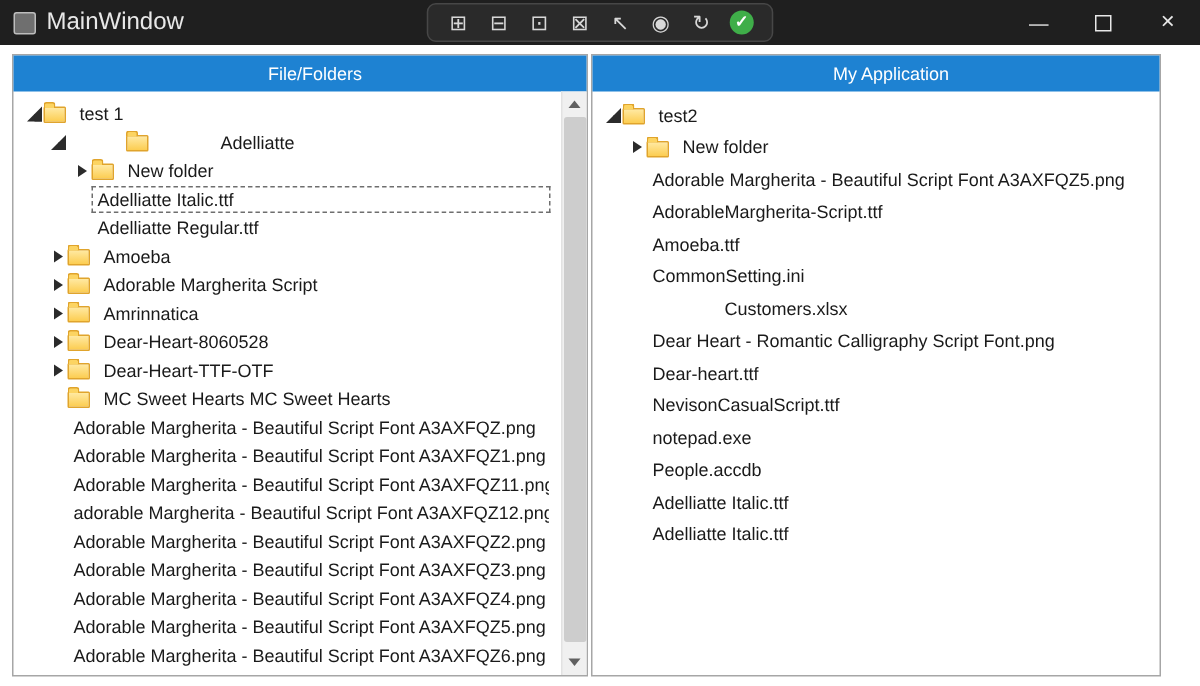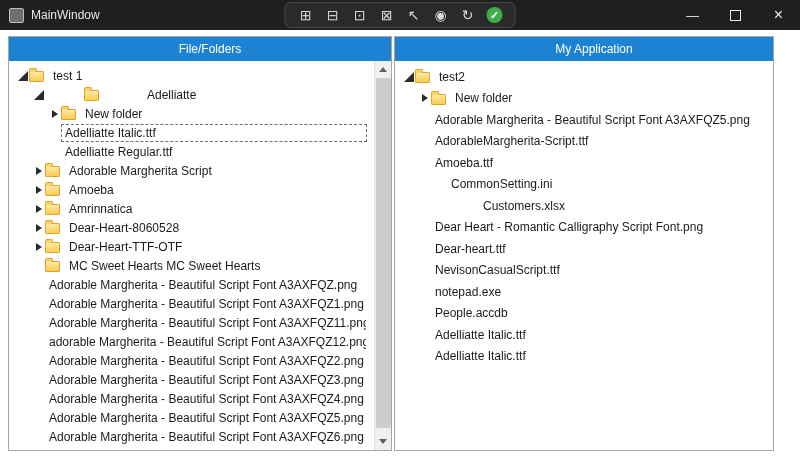--- a/index.html
+++ b/index.html
@@ -8,21 +8,21 @@
     background:#ffffff;font-family:"Liberation Sans", sans-serif;
     -webkit-font-smoothing:antialiased;
   }
   
   .titlebar{
     position:absolute;left:0;top:0;width:800px;height:30px;
     background:#1f1f1f;color:#e8e8e8;display:flex;align-items:center;
   }
   .title-left{display:flex;align-items:center;gap:7px;padding-left:9px;}
   .app-icon{width:13px;height:13px;background:#6f6f6f;border:1px solid #bdbdbd;border-radius:2px;display:inline-block;}
-  .title-text{font-size:12px;}
+  .title-text{font-size:16px;}
   .toolbar-pill{
     position:absolute;left:50%;top:2px;transform:translateX(-50%);
     height:24px;display:flex;align-items:center;gap:11px;
     background:#2a2a2a;border:1px solid #474747;border-radius:6px;padding:0 12px;
   }
   .tb-icon{
     width:16px;height:16px;line-height:16px;text-align:center;
     color:#d8d8d8;font-size:14px;display:inline-block;
   }
   .tb-icon.green{background:#3fae49;color:#fff;border-radius:50%;font-size:11px;font-weight:bold;}
@@ -126,26 +126,26 @@
         <span class="arrow none"></span>
         <span class="label">Adelliatte Italic.ttf</span>
       </div>
       <div class="tree-row" style="padding-left: 40px;">
         <span class="arrow none"></span>
         <span class="label">Adelliatte Regular.ttf</span>
       </div>
       <div class="tree-row" style="padding-left: 24px;">
         <span class="arrow collapsed"></span>
         <span class="folder"></span>
+        <span class="label">Amoeba</span>
+      </div>
+      <div class="tree-row" style="padding-left: 24px;">
+        <span class="arrow collapsed"></span>
+        <span class="folder"></span>
         <span class="label">Adorable Margherita Script</span>
-      </div>
-      <div class="tree-row" style="padding-left: 24px;">
-        <span class="arrow collapsed"></span>
-        <span class="folder"></span>
-        <span class="label">Amoeba</span>
       </div>
       <div class="tree-row" style="padding-left: 24px;">
         <span class="arrow collapsed"></span>
         <span class="folder"></span>
         <span class="label">Amrinnatica</span>
       </div>
       <div class="tree-row" style="padding-left: 24px;">
         <span class="arrow collapsed"></span>
         <span class="folder"></span>
         <span class="label">Dear-Heart-8060528</span>
@@ -226,21 +226,21 @@
         <span class="label">Adorable Margherita - Beautiful Script Font A3AXFQZ5.png</span>
       </div>
       <div class="tree-row" style="padding-left: 24px;">
         <span class="arrow none"></span>
         <span class="label">AdorableMargherita-Script.ttf</span>
       </div>
       <div class="tree-row" style="padding-left: 24px;">
         <span class="arrow none"></span>
         <span class="label">Amoeba.ttf</span>
       </div>
-      <div class="tree-row" style="padding-left: 24px; gap: 16px;">
+      <div class="tree-row" style="padding-left: 24px;">
         <span class="arrow none"></span>
         <span class="label">CommonSetting.ini</span>
       </div>
       <div class="tree-row" style="padding-left: 24px; gap: 48px;">
         <span class="arrow none"></span>
         <span class="label">Customers.xlsx</span>
       </div>
       <div class="tree-row" style="padding-left: 24px;">
         <span class="arrow none"></span>
         <span class="label">Dear Heart - Romantic Calligraphy Script Font.png</span>

